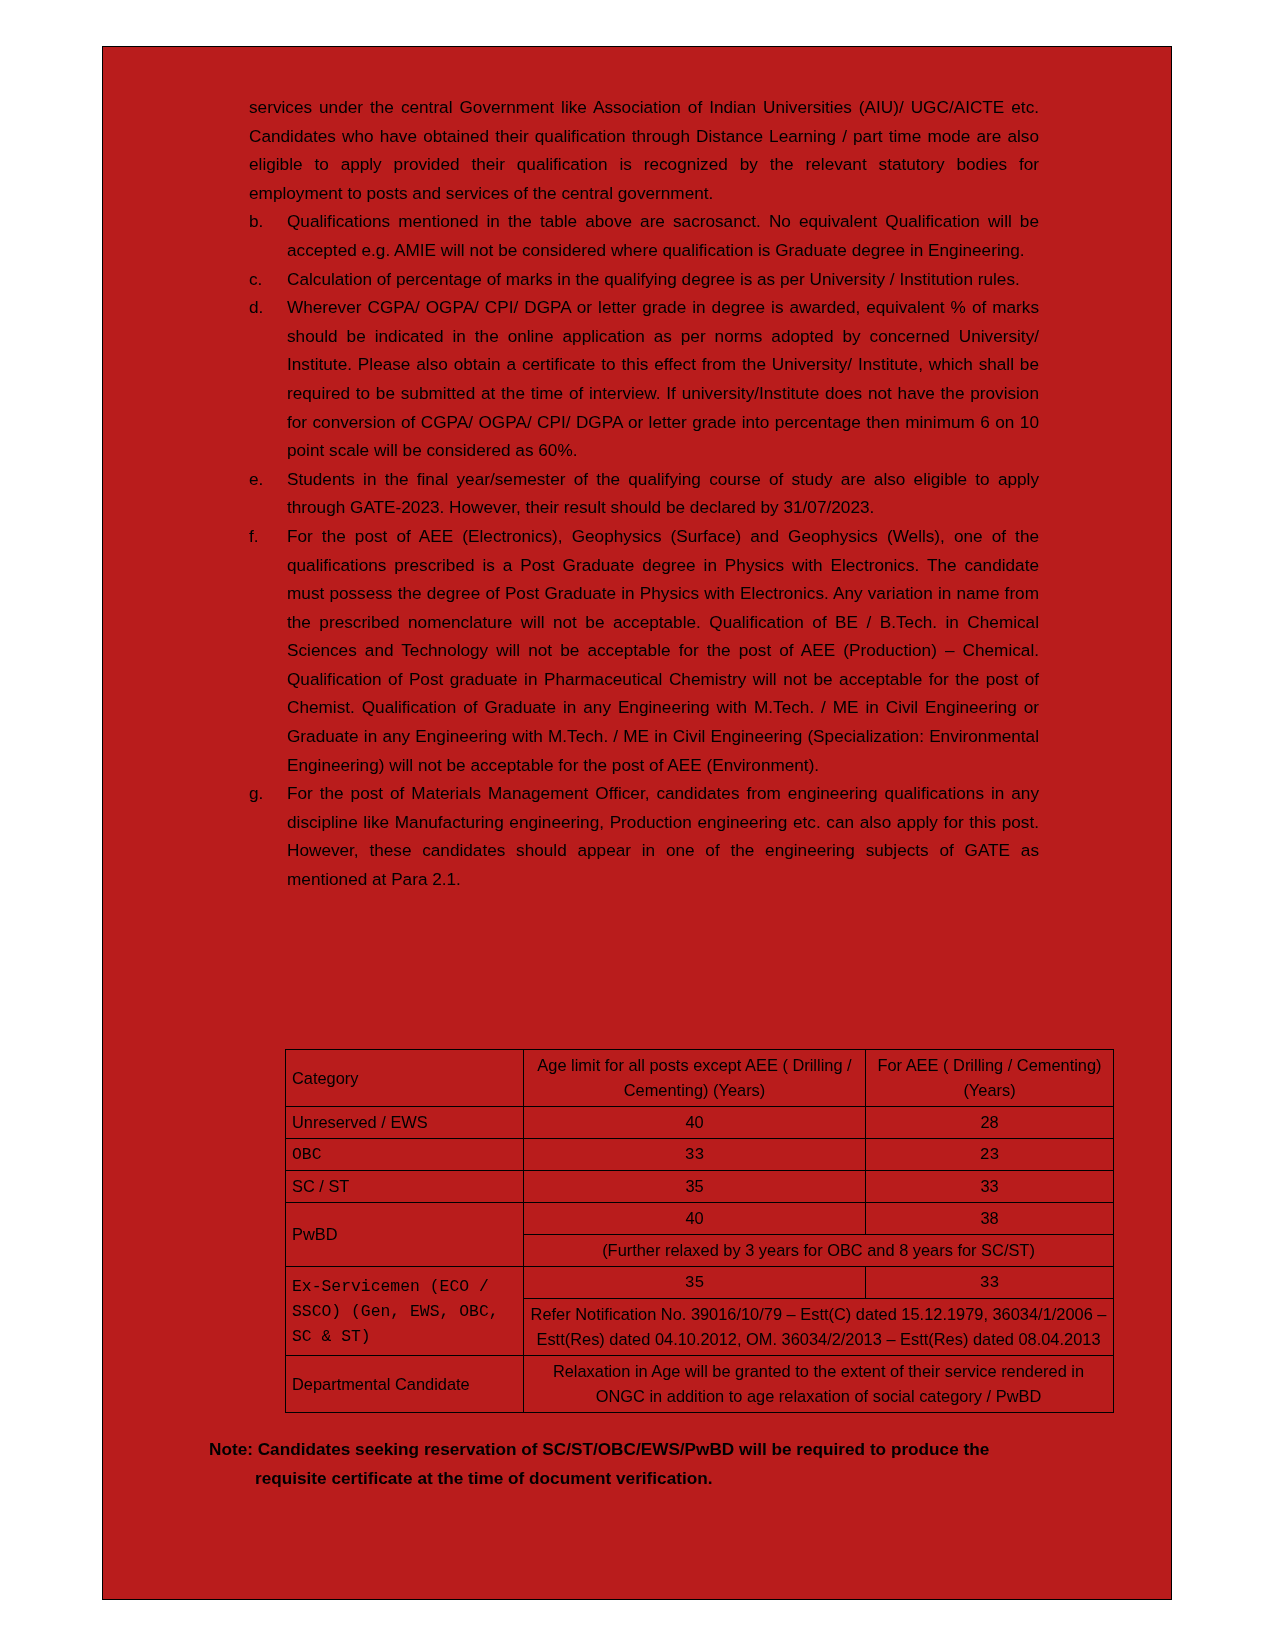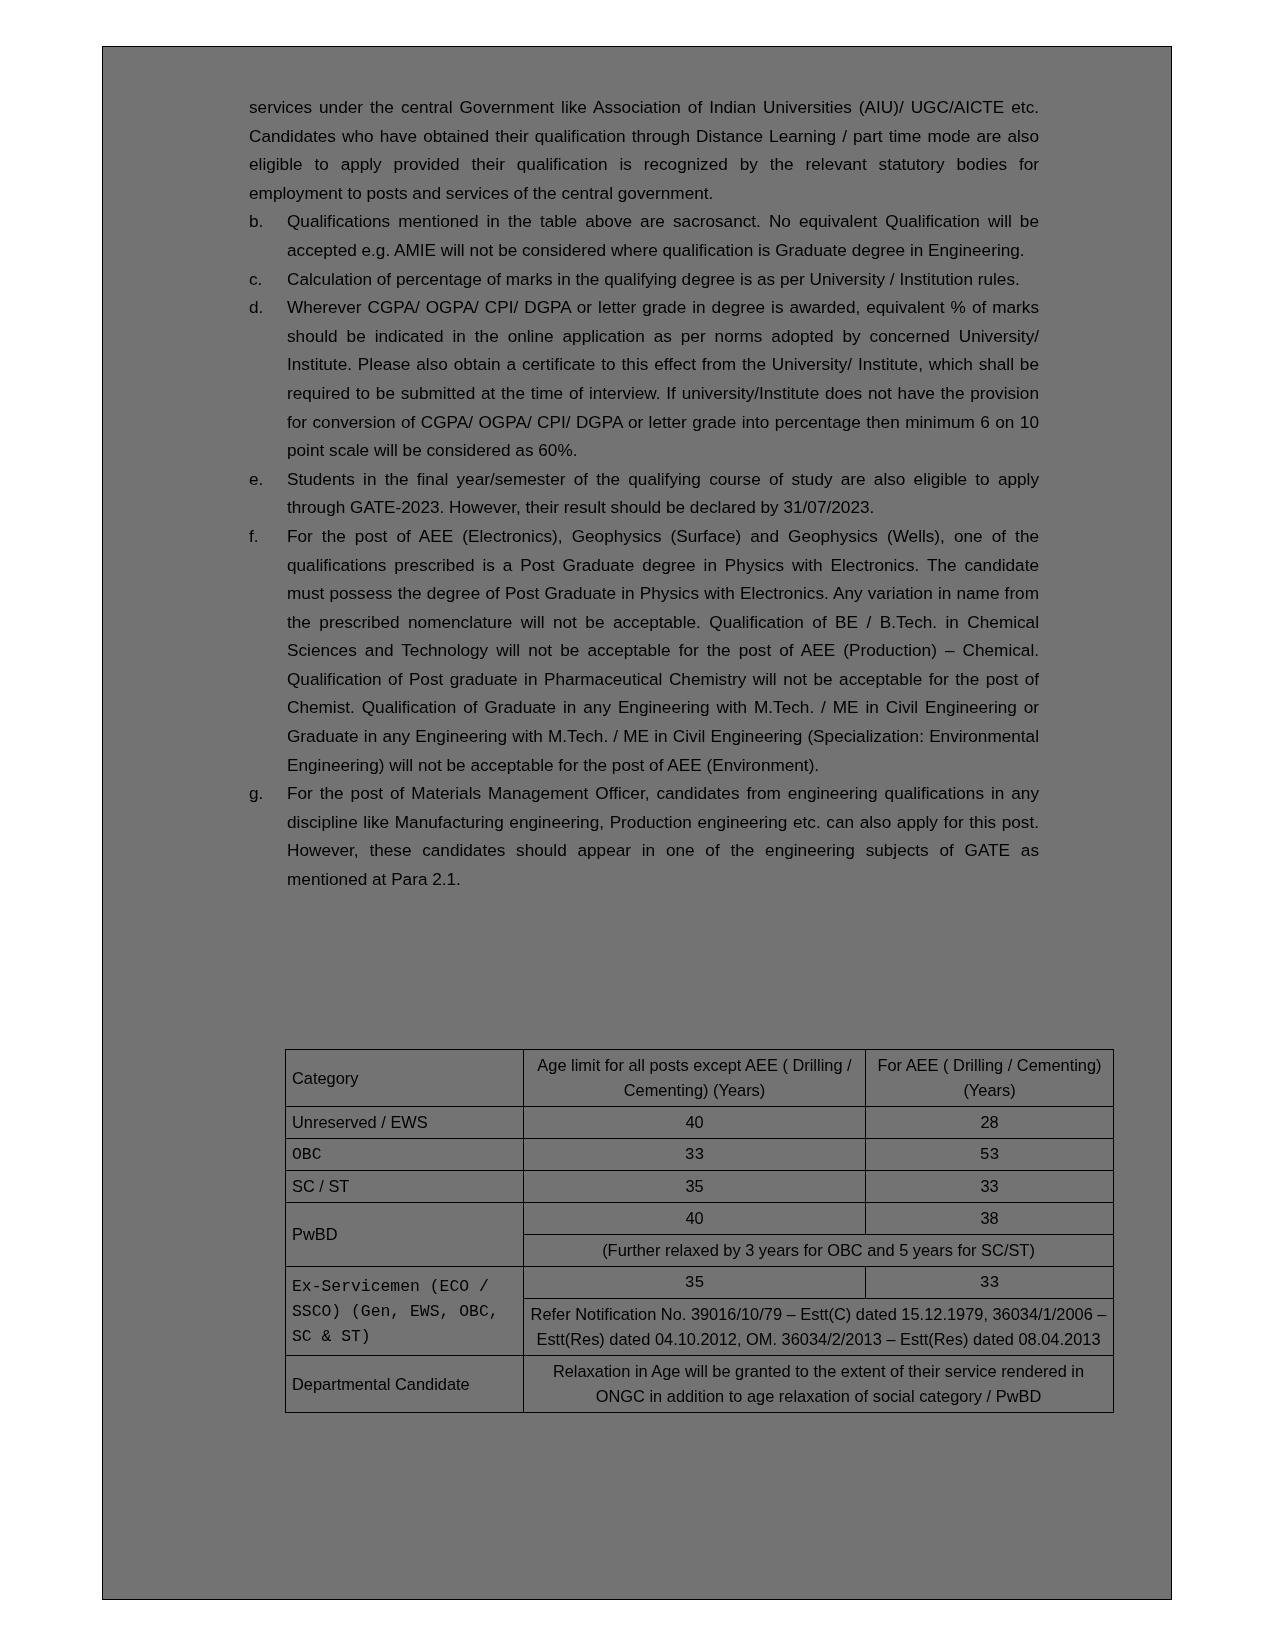--- a/index.html
+++ b/index.html
@@ -16,21 +16,21 @@
   }
 
   .page {
     position: absolute;
     left: 102px;
     top: 46px;
     width: 1070px;
     height: 1554px;
     border: 1.5px solid #000000;
     box-sizing: border-box;
-    background: #737373;
+    background: #b91c1c;
   }
 
   .content {
     position: absolute;
     left: 0;
     top: 0;
     width: 100%;
     height: 100%;
   }
 
@@ -203,50 +203,54 @@
 
           <tr>
             <td class="cat-cell">Unreserved / EWS</td>
             <td class="num-cell">40</td>
             <td class="num-cell">28</td>
           </tr>
 
           <tr>
             <td class="cat-cell thickline-top">OBC</td>
             <td class="num-cell thickline-top">33</td>
-            <td class="num-cell thickline-top">53</td>
+            <td class="num-cell thickline-top">23</td>
           </tr>
 
           <tr>
             <td class="cat-cell">SC / ST</td>
             <td class="num-cell">35</td>
             <td class="num-cell">33</td>
           </tr>
 
           <tr>
             <td class="cat-cell" rowspan="2">PwBD</td>
             <td class="num-cell">40</td>
             <td class="num-cell">38</td>
           </tr>
           <tr>
-            <td class="span-cell" colspan="2">(Further relaxed by 3 years for OBC and 5 years for SC/ST)</td>
+            <td class="span-cell" colspan="2">(Further relaxed by 3 years for OBC and 8 years for SC/ST)</td>
           </tr>
 
           <tr>
             <td class="cat-cell thickline-top" rowspan="2">Ex-Servicemen (ECO / SSCO) (Gen, EWS, OBC, SC &amp; ST)</td>
             <td class="num-cell thickline-top">35</td>
             <td class="num-cell thickline-top">33</td>
           </tr>
           <tr>
             <td class="span-cell" colspan="2">Refer Notification No. 39016/10/79 – Estt(C) dated 15.12.1979, 36034/1/2006 – Estt(Res) dated 04.10.2012, OM. 36034/2/2013 – Estt(Res) dated 08.04.2013</td>
           </tr>
 
           <tr>
             <td class="cat-cell">Departmental Candidate</td>
             <td class="span-cell" colspan="2">Relaxation in Age will be granted to the extent of their service rendered in ONGC in addition to age relaxation of social category / PwBD</td>
           </tr>
         </tbody>
       </table>
     </div>
 
+    <div class="note">
+      <div class="line1">Note: Candidates seeking reservation of SC/ST/OBC/EWS/PwBD will be required to produce the</div>
+      <div class="line2">requisite certificate at the time of document verification.</div>
+    </div>
 
   </div>
 </div>
 
 </body></html>

